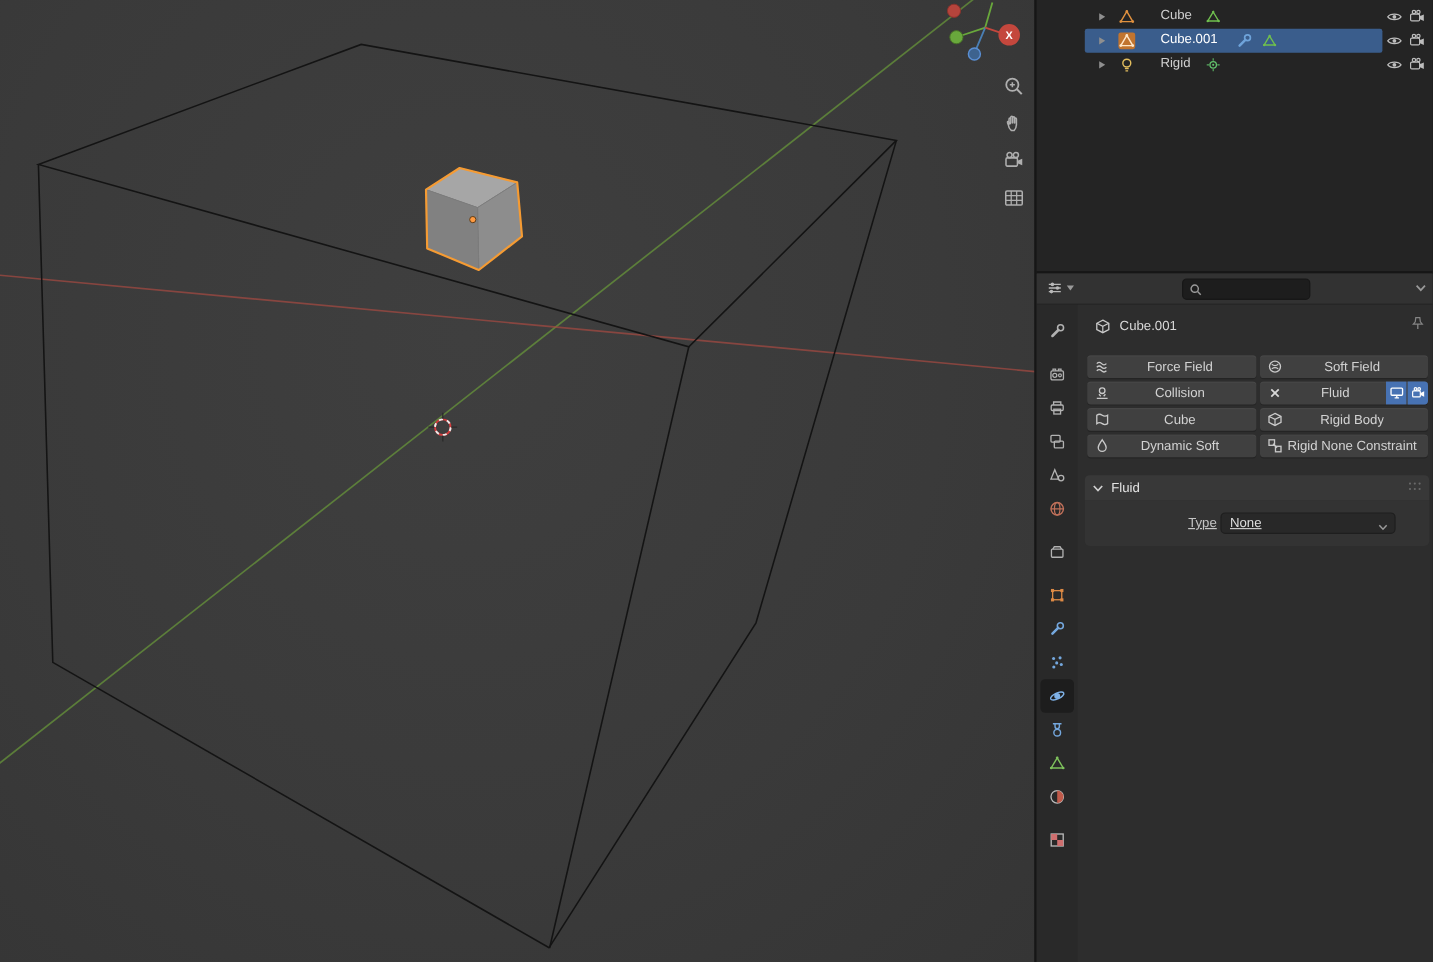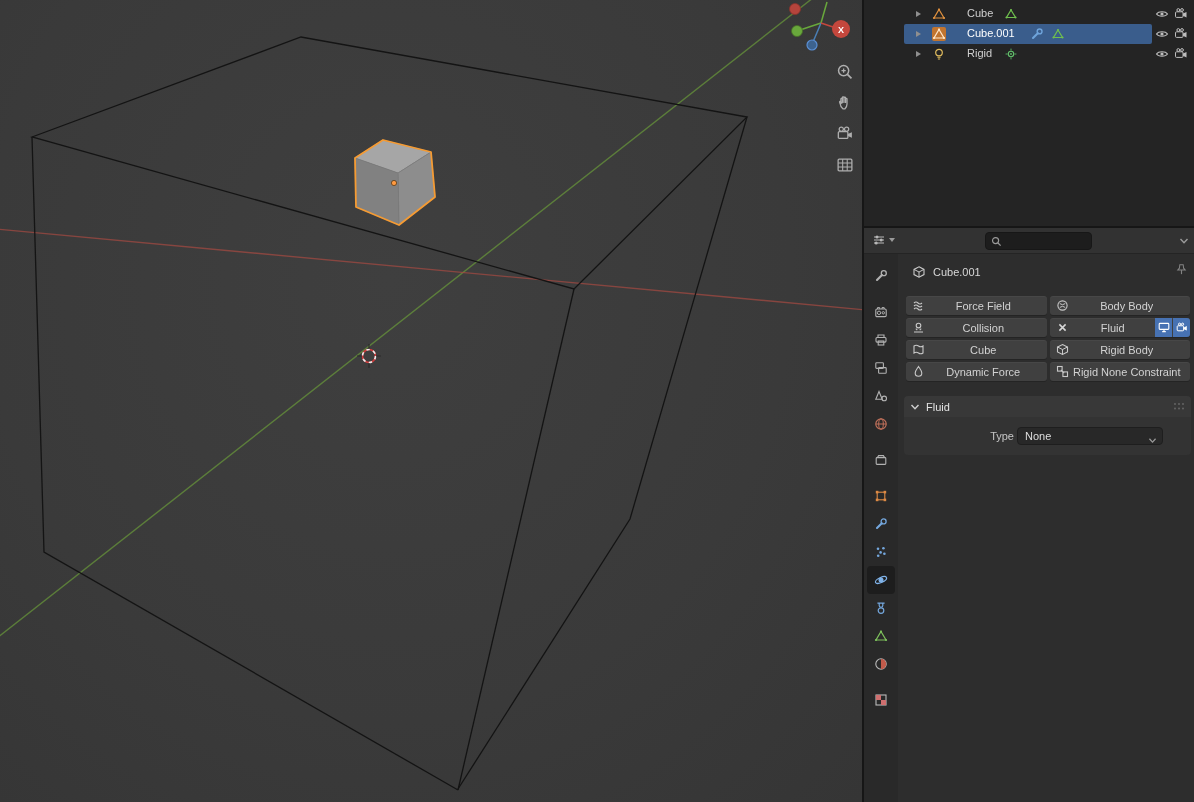--- a/index.html
+++ b/index.html
@@ -67,21 +67,21 @@
   .tgl{ width:17px; height:100%; background:#4772b3; display:flex; align-items:center; justify-content:center; cursor:pointer; }
   .tgl:first-child{ margin-right:1px; }
   .tgl:last-child{ border-radius:0 3px 3px 0; }
 
   .panel{ position:absolute; left:6px; right:3px; top:142px; }
   .panel-h{ height:21px; background:#383838; border-radius:4px 4px 0 0;
     display:flex; align-items:center; padding:0 6px; gap:6px; cursor:pointer; }
   .panel-title{ color:#e3e3e3; }
   .grip{ margin-left:auto; opacity:.6; cursor:grab; }
   .panel-b{ position:relative; height:38px; background:#333333; border-radius:0 0 4px 4px; }
-  .trow{ position:absolute; left:0; top:10px; width:100%; display:flex; align-items:center; }
+  .trow{ position:absolute; left:0; top:10px; width:100%; display:flex; align-items:center;text-decoration:underline; }
   .tlabel{ width:110px; text-align:right; color:#c5c5c5; }
   .dropdown{ position:relative; margin-left:3px; width:146px; height:18px; background:#282828;
     border:1px solid #1e1e1e; border-radius:4px; display:flex; align-items:center; padding:0 7px;
     color:#dedede; cursor:pointer; }
   .dd-chev{ position:absolute; right:5px; top:6px; }
 </style>
 </head>
 <body>
 
 <div class="app">
@@ -429,21 +429,21 @@
             <span class="blabel">Force Field</span>
           </div>
 
           <div class="pbtn">
             <span class="bicon">
               <svg viewBox="0 0 13 13" width="13" height="13">
                 <circle cx="6.5" cy="6.5" r="4.6" fill="none" stroke="#c9c9c9" stroke-width="1.1"></circle>
                 <path d="M3.8 4.6 q2.7 2.2 5.4 0 M3.8 8.4 q2.7 -2.2 5.4 0" fill="none" stroke="#c9c9c9" stroke-width="1"></path>
               </svg>
             </span>
-            <span class="blabel">Body Body</span>
+            <span class="blabel">Soft Field</span>
           </div>
 
           <div class="pbtn">
             <span class="bicon">
               <svg viewBox="0 0 13 13" width="13" height="13">
                 <circle cx="6.5" cy="4.6" r="2.3" fill="none" stroke="#c9c9c9" stroke-width="1.1"></circle>
                 <path d="M2 11 h9 M3.8 7.6 l1.5 1.6 M9.2 7.6 L7.7 9.2" fill="none" stroke="#c9c9c9" stroke-width="1.1"></path>
               </svg>
             </span>
             <span class="blabel">Collision</span>
@@ -492,21 +492,21 @@
             </span>
             <span class="blabel">Rigid Body</span>
           </div>
 
           <div class="pbtn">
             <span class="bicon">
               <svg viewBox="0 0 13 13" width="13" height="13">
                 <path d="M6.5 1.5 C4.6 4.4 3.2 6 3.2 7.9 a3.3 3.3 0 0 0 6.6 0 C9.8 6 8.4 4.4 6.5 1.5 Z" fill="none" stroke="#c9c9c9" stroke-width="1.1"></path>
               </svg>
             </span>
-            <span class="blabel">Dynamic Force</span>
+            <span class="blabel">Dynamic Soft</span>
           </div>
 
           <div class="pbtn">
             <span class="bicon">
               <svg viewBox="0 0 13 13" width="13" height="13">
                 <rect x="1.5" y="1.5" width="4.6" height="4.6" fill="none" stroke="#c9c9c9" stroke-width="1.1"></rect>
                 <rect x="6.9" y="6.9" width="4.6" height="4.6" fill="none" stroke="#c9c9c9" stroke-width="1.1"></rect>
                 <path d="M4.8 4.8 L8.2 8.2" stroke="#c9c9c9" stroke-width="1.1"></path>
               </svg>
             </span>

